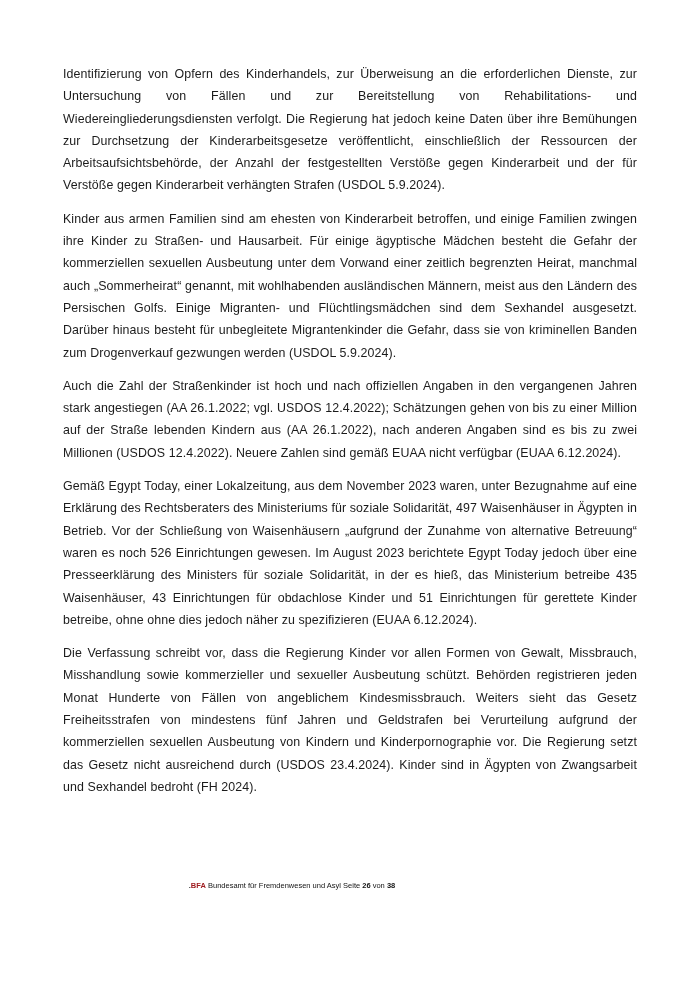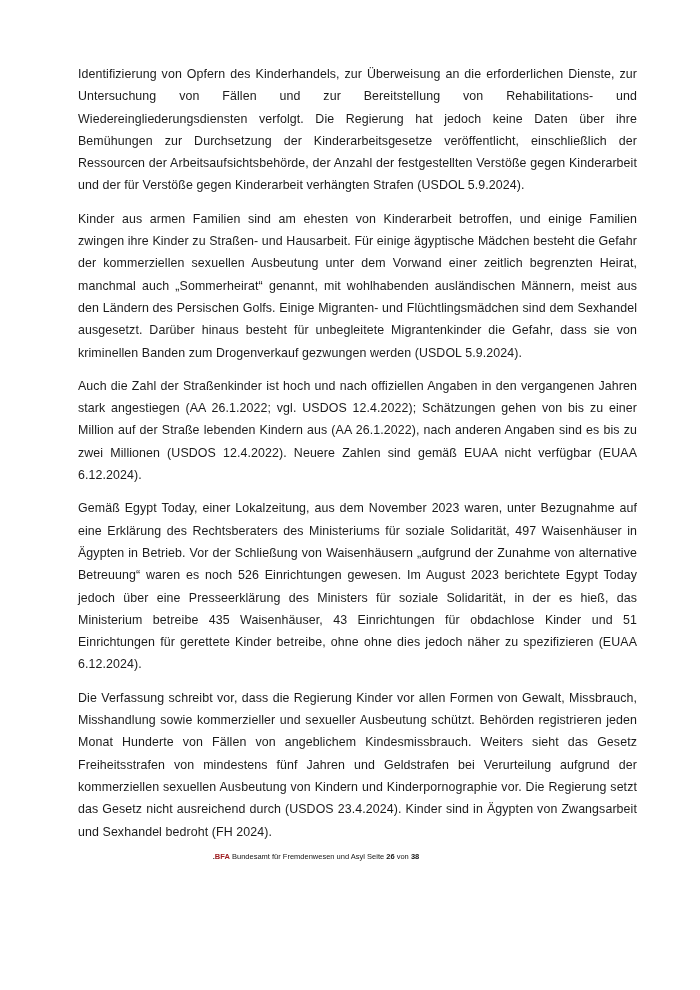--- a/index.html
+++ b/index.html
@@ -15,38 +15,37 @@
     overflow: hidden;
     font-family: "Liberation Sans", sans-serif;
   }
   .content {
     position: absolute;
     top: 63px;
     left: 63px;
     width: 574px;
   }
   .para {
-    margin: 0 0 11px 15px;
+    margin: 0 0 11px 0;
     font-size: 12.4px;
     line-height: 22.3px;
     color: #1b1b1b;
     text-align: justify;
     letter-spacing: 0.1px;
   }
   .footer {
     position: absolute;
-    top: 851px;
+    top: 880px;
     left: 0;
     width: 584px;
     text-align: center;
     font-size: 7.5px;
     line-height: 11px;
     color: #141414;
     white-space: nowrap;
-    padding-left: 24px;
   }
   .footer .logo-dot {
     color: #2b2b2b;
     font-weight: bold;
   }
   .footer .logo-bfa {
     color: #9f1d20;
     font-weight: bold;
   }
   .footer .bold-num {

